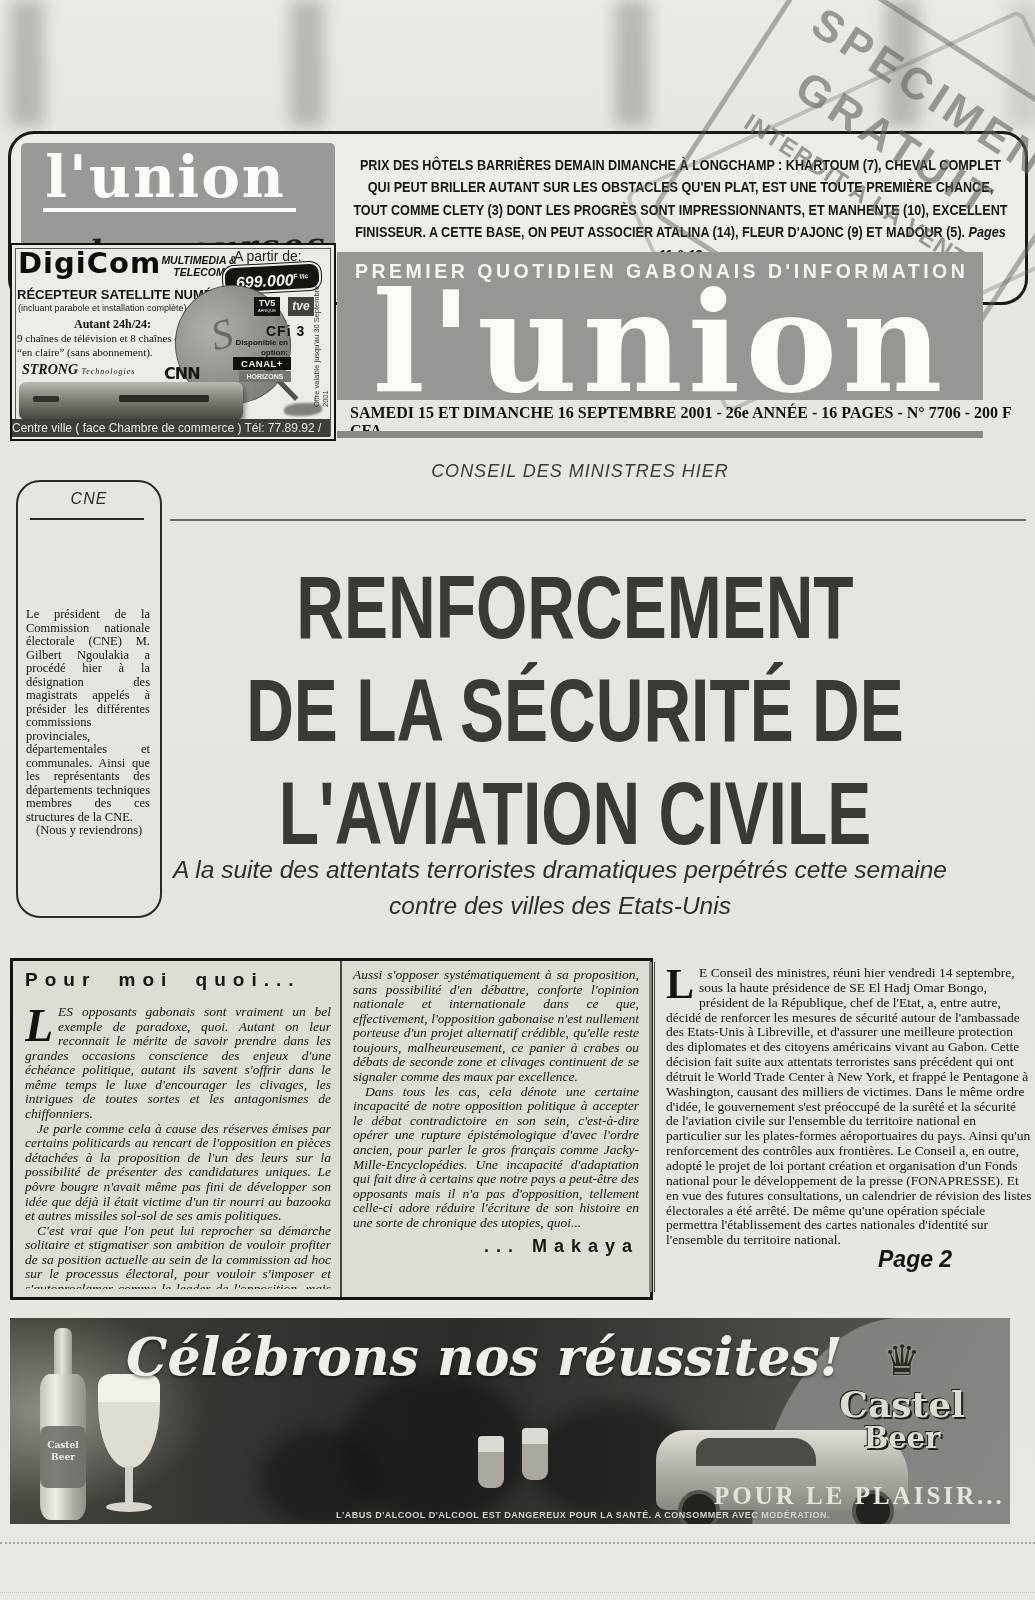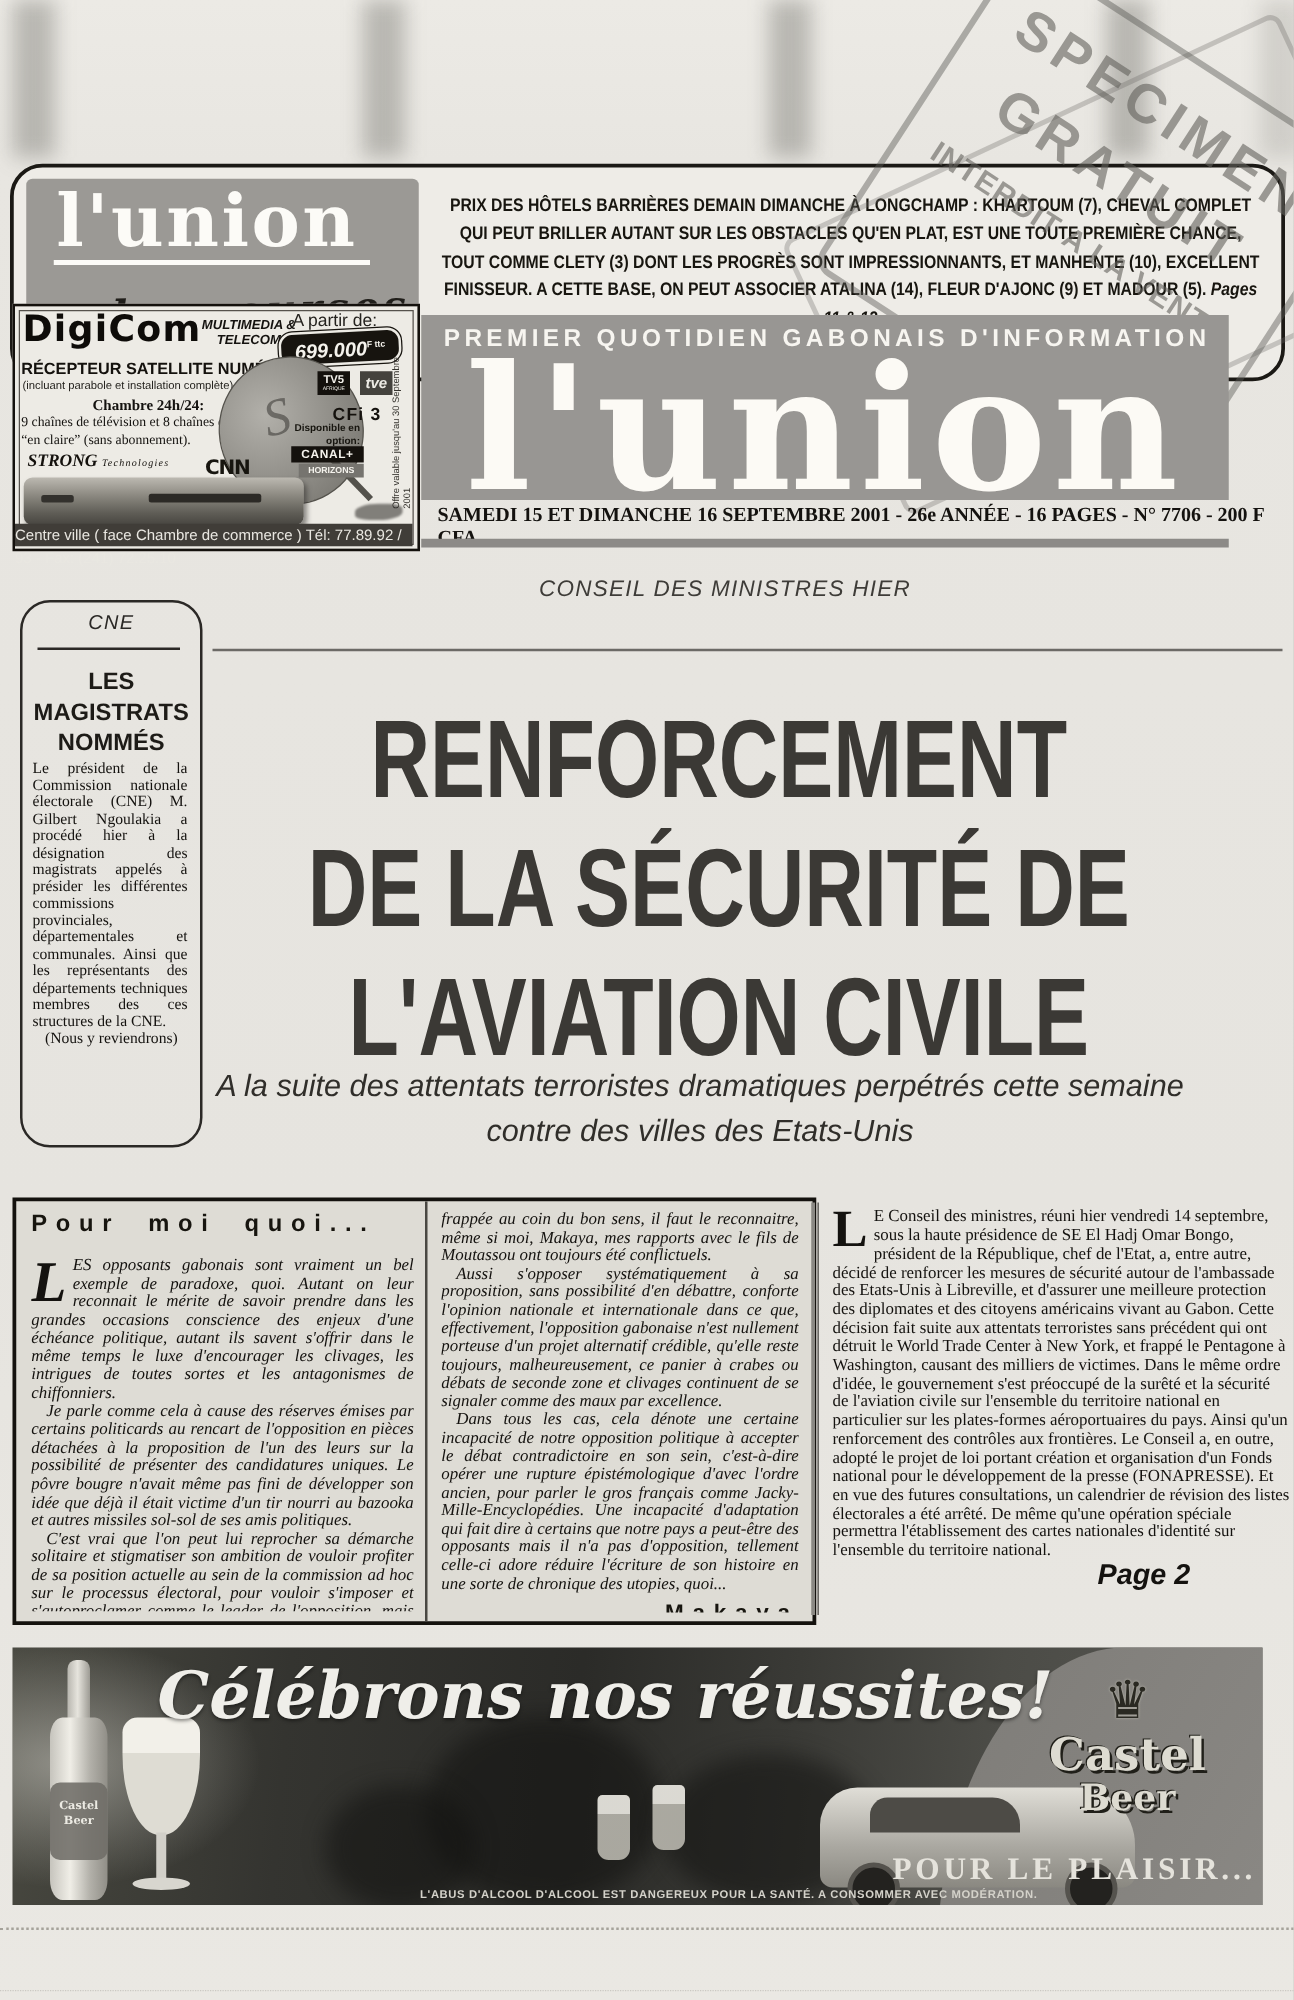--- a/index.html
+++ b/index.html
@@ -204,21 +204,21 @@
 
   <div class="abs digicom">
     <div class="dg-brand">DigiCom</div>
     <div class="dg-tagline">MULTIMEDIA &amp; TELECOM</div>
     <div class="dg-price-label">A partir de:</div>
     <div class="dg-price">
       <span>699.000</span><sup>F ttc</sup>
     </div>
     <div class="dg-product">RÉCEPTEUR SATELLITE NUMÉRIQUE</div>
     <div class="dg-product-note">(incluant parabole et installation complète)</div>
-    <div class="dg-receive">Chambre 24h/24:</div>
+    <div class="dg-receive">Autant 24h/24:</div>
     <div class="dg-channels">
       <span style="display:block;">9 chaînes de télévision et 8 chaînes de radio</span>
       <span style="display:block;">“en claire” (sans abonnement).</span>
     </div>
     <div class="dg-dish">
       <div class="dg-dish-s">S</div>
       <div class="dg-dish-arm"></div>
     </div>
     <div class="dg-tv5">
       <span class="b">TV5</span>
@@ -246,21 +246,20 @@
   <div class="abs masthead">
     <div class="masthead-tagline">PREMIER QUOTIDIEN GABONAIS D'INFORMATION</div>
     <div class="masthead-title">l'union</div>
   </div>
   <div class="abs masthead-dateline">SAMEDI 15 ET DIMANCHE 16 SEPTEMBRE 2001 - 26e ANNÉE - 16 PAGES - N° 7706 - 200 F CFA</div>
   <div class="abs masthead-rule"></div>
 
   <div class="abs cne">
     <div class="cne-label">CNE</div>
     <div class="cne-rule"></div>
-    <div class="cne-title">LES MAGISTRATS NOMMÉS</div>
     <div class="cne-body">
       <p>Le président de la Commission nationale électorale (CNE) M. Gilbert Ngoulakia a procédé hier à la désignation des magistrats appelés à présider les différentes commissions provinciales, départementales et communales. Ainsi que les représentants des départements techniques membres des ces structures de la CNE.</p>
       <p>(Nous y reviendrons)</p>
     </div>
   </div>
 
   <div class="abs kicker">CONSEIL DES MINISTRES HIER</div>
   <div class="abs kicker-rule"></div>
   <div class="abs hl hl1">RENFORCEMENT</div>
   <div class="abs hl hl2">DE LA SÉCURITÉ DE</div>
@@ -272,21 +271,20 @@
 
   <div class="abs mkbox">
     <div class="mk-title">Pour moi quoi...</div>
     <div class="mk-divider"></div>
     <div class="mk-col mk-left">
       <p><span class="dropcap">L</span><span>ES opposants gabonais sont vraiment un bel exemple de paradoxe, quoi. Autant on leur reconnait le mérite de savoir prendre dans les grandes occasions conscience des enjeux d'une échéance politique, autant ils savent s'offrir dans le même temps le luxe d'encourager les clivages, les intrigues de toutes sortes et les antagonismes de chiffonniers.</span></p>
       <p>Je parle comme cela à cause des réserves émises par certains politicards au rencart de l'opposition en pièces détachées à la proposition de l'un des leurs sur la possibilité de présenter des candidatures uniques. Le pôvre bougre n'avait même pas fini de développer son idée que déjà il était victime d'un tir nourri au bazooka et autres missiles sol-sol de ses amis politiques.</p>
       <p>C'est vrai que l'on peut lui reprocher sa démarche solitaire et stigmatiser son ambition de vouloir profiter de sa position actuelle au sein de la commission ad hoc sur le processus électoral, pour vouloir s'imposer et s'autoproclamer comme le leader de l'opposition, mais l'idée émise par Magang-la-niveleuse est quand même</p>
     </div>
     <div class="mk-col mk-right">
-      <p>frappée au coin du bon sens, il faut le reconnaitre, même si moi, Makaya, mes rapports avec le fils de Moutassou ont toujours été conflictuels.</p>
       <p>Aussi s'opposer systématiquement à sa proposition, sans possibilité d'en débattre, conforte l'opinion nationale et internationale dans ce que, effectivement, l'opposition gabonaise n'est nullement porteuse d'un projet alternatif crédible, qu'elle reste toujours, malheureusement, ce panier à crabes ou débats de seconde zone et clivages continuent de se signaler comme des maux par excellence.</p>
       <p>Dans tous les cas, cela dénote une certaine incapacité de notre opposition politique à accepter le débat contradictoire en son sein, c'est-à-dire opérer une rupture épistémologique d'avec l'ordre ancien, pour parler le gros français comme Jacky-Mille-Encyclopédies. Une incapacité d'adaptation qui fait dire à certains que notre pays a peut-être des opposants mais il n'a pas d'opposition, tellement celle-ci adore réduire l'écriture de son histoire en une sorte de chronique des utopies, quoi...</p>
       <div class="mk-signature">... Makaya</div>
     </div>
   </div>
 
   <div class="abs story-rule-a"></div>
   <div class="abs story-rule-b"></div>
   <div class="abs story">
     <p style="margin:0;"><span class="dropcap2">L</span><span>E Conseil des ministres, réuni hier vendredi 14 septembre, sous la haute présidence de SE El Hadj Omar Bongo, président de la République, chef de l'Etat, a, entre autre, décidé de renforcer les mesures de sécurité autour de l'ambassade des Etats-Unis à Libreville, et d'assurer une meilleure protection des diplomates et des citoyens américains vivant au Gabon. Cette décision fait suite aux attentats terroristes sans précédent qui ont détruit le World Trade Center à New York, et frappé le Pentagone à Washington, causant des milliers de victimes. Dans le même ordre d'idée, le gouvernement s'est préoccupé de la surêté et la sécurité de l'aviation civile sur l'ensemble du territoire national en particulier sur les plates-formes aéroportuaires du pays. Ainsi qu'un renforcement des contrôles aux frontières. Le Conseil a, en outre, adopté le projet de loi portant création et organisation d'un Fonds national pour le développement de la presse (FONAPRESSE). Et en vue des futures consultations, un calendrier de révision des listes électorales a été arrêté. De même qu'une opération spéciale permettra l'établissement des cartes nationales d'identité sur l'ensemble du territoire national.</span></p>

